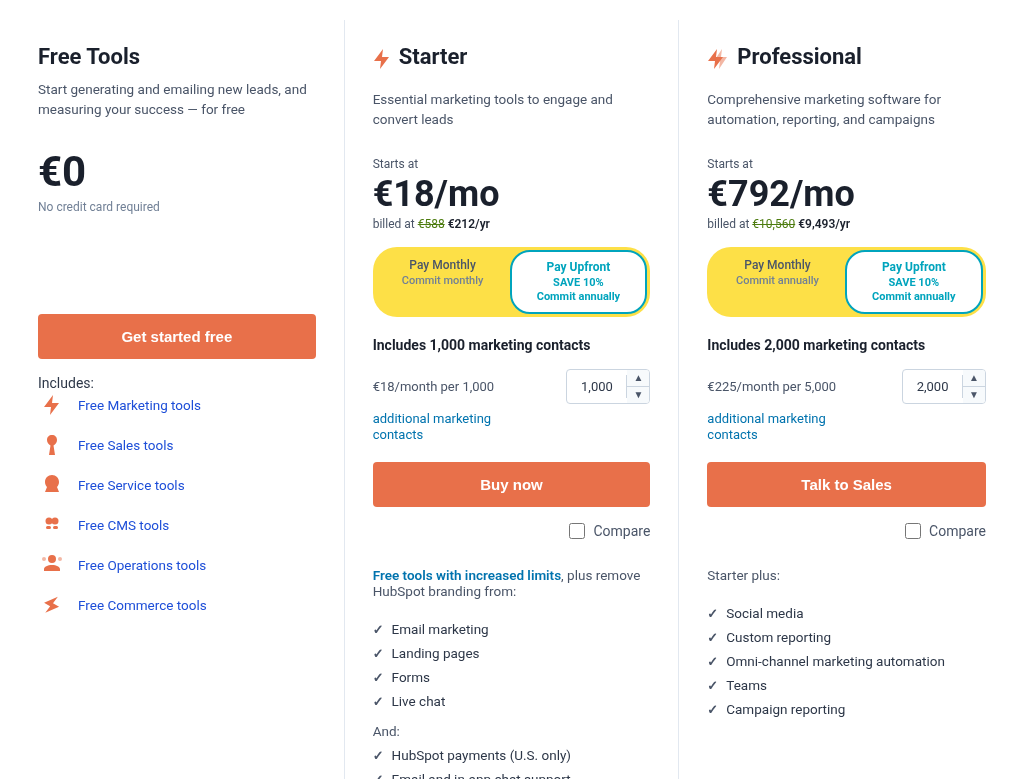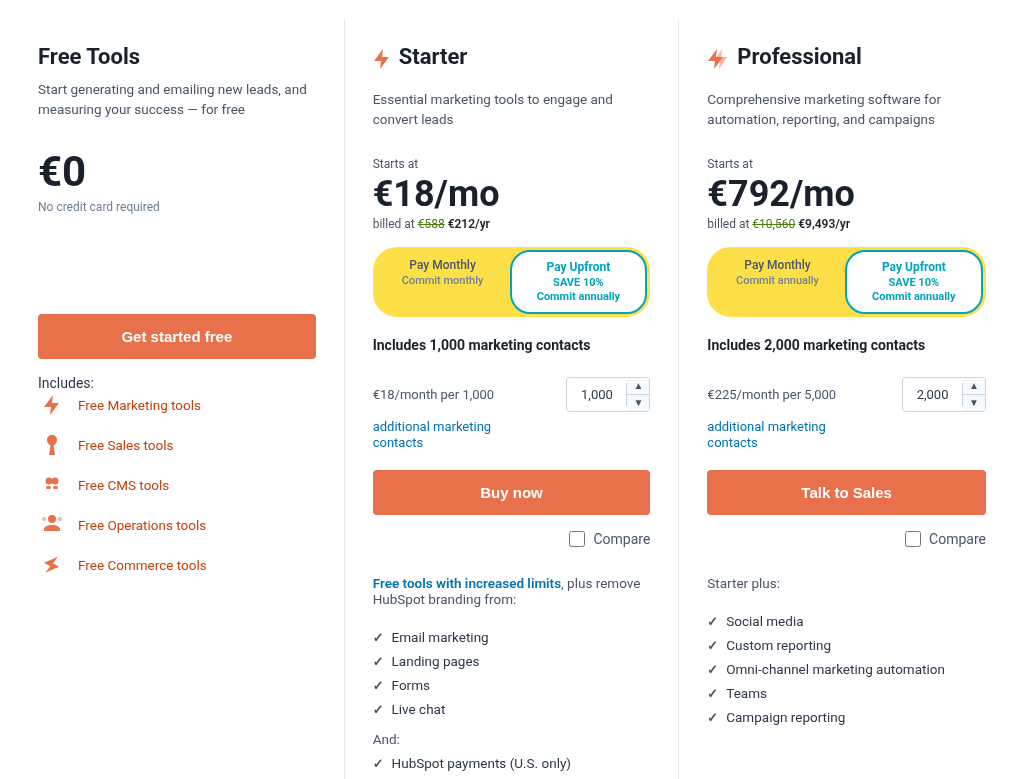--- a/index.html
+++ b/index.html
@@ -100,21 +100,21 @@
     .toggle-option.inactive {
       color: #4a5568;
     }
     .contacts-section {
       margin-bottom: 20px;
     }
     .contacts-label {
       font-size: 14px;
       font-weight: 700;
       color: #1a202c;
-      margin-bottom: 24px;
+      margin-bottom: 16px;
     }
     .contacts-row {
       display: flex;
       align-items: center;
       justify-content: space-between;
       margin-bottom: 6px;
     }
     .contacts-price {
       font-size: 13px;
       color: #4a5568;
@@ -232,21 +232,21 @@
       list-style: none;
       padding: 0;
       margin: 0;
     }
     .tool-item {
       display: flex;
       align-items: center;
       gap: 12px;
       margin-bottom: 12px;
       font-size: 13.5px;
-      color: #c2410c;
+      color: #1d4ed8;
     }
     .tool-icon {
       width: 28px;
       height: 28px;
       flex-shrink: 0;
       display: flex;
       align-items: center;
       justify-content: center;
     }
     
@@ -292,20 +292,28 @@
         <li class="tool-item">
           <span class="tool-icon">
             <svg width="24" height="24" viewBox="0 0 24 24" fill="#e8704a">
               <path d="M12 2C9 2 7 4 7 7c0 2.5 1.5 4.5 3.5 5.5L9 22h6l-1.5-9.5C15.5 11.5 17 9.5 17 7c0-3-2-5-5-5z"></path>
             </svg>
           </span>
           <span>Free Sales tools</span>
         </li>
         <li class="tool-item">
           <span class="tool-icon">
+            <svg width="24" height="24" viewBox="0 0 24 24" fill="#e8704a">
+              <path d="M12 2C8 2 5 5 5 9c0 2 .8 3.8 2 5l-2 5h14l-2-5c1.2-1.2 2-3 2-5 0-4-3-7-7-7z"></path>
+            </svg>
+          </span>
+          <span>Free Service tools</span>
+        </li>
+        <li class="tool-item">
+          <span class="tool-icon">
             <svg width="26" height="24" viewBox="0 0 26 24" fill="#e8704a">
               <circle cx="10" cy="8" r="3.5"></circle>
               <circle cx="16" cy="8" r="3.5"></circle>
               <rect x="7" y="13" width="5" height="3" rx="1.5"></rect>
               <rect x="14" y="13" width="5" height="3" rx="1.5"></rect>
             </svg>
           </span>
           <span>Free CMS tools</span>
         </li>
         <li class="tool-item">

